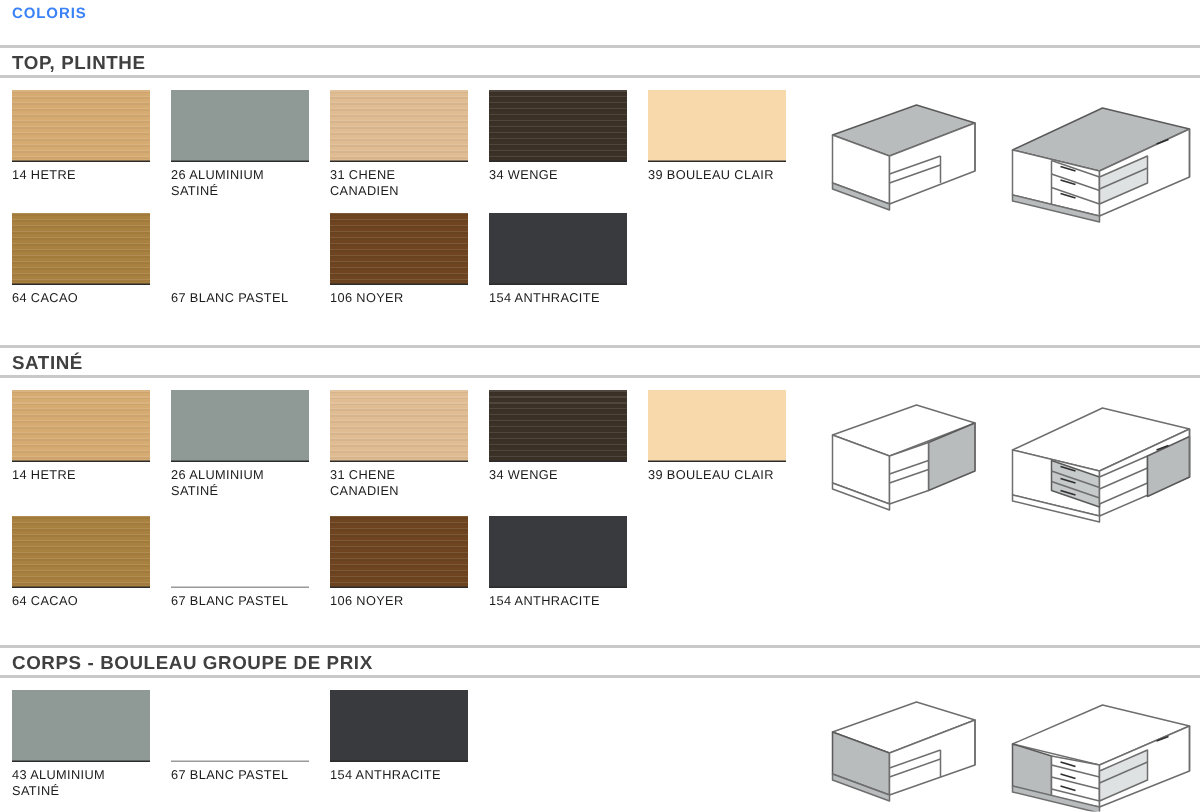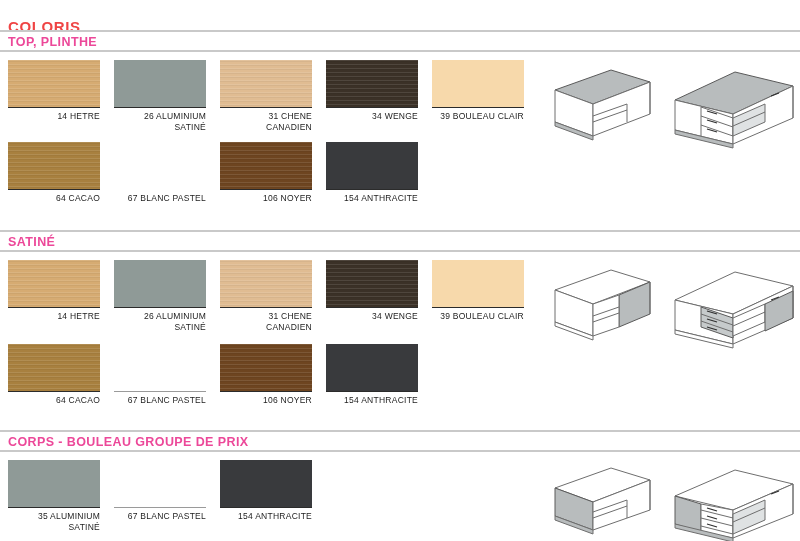--- a/index.html
+++ b/index.html
@@ -13,25 +13,25 @@
     position: relative;
     font-family: "Liberation Sans", "DejaVu Sans", sans-serif;
     color: #000000;
     overflow: hidden;
   }
 
   
   .page-title {
     position: absolute;
     left: 8px;
-    top: 18px;
-    font-size: 15px;
+    top: 4px;
+    font-size: 10px;
     font-weight: bold;
     letter-spacing: 0.6px;
-    color: #ef4444;
+    color: #3b82f6;
   }
 
   
   .section {
     position: absolute;
     left: 0;
     width: 800px;
   }
   .section-header {
     position: relative;
@@ -40,28 +40,27 @@
     border-bottom: 2px solid #c9c9c9;
     box-sizing: border-box;
   }
   .section-header .section-title {
     position: absolute;
     left: 8px;
     top: 3px;
     font-size: 12.5px;
     font-weight: bold;
     letter-spacing: 0.4px;
-    color: #ec4899;
+    color: #404040;
     white-space: nowrap;
   }
 
   
   .swatch-area {
     position: relative;
-    text-align: right;
   }
   .swatch-row {
     position: absolute;
     left: 8px;
     width: 530px;
     height: 78px;
   }
   .swatch-cell {
     position: absolute;
     width: 92px;
@@ -363,21 +362,21 @@
     <div class="section-title">CORPS - BOULEAU GROUPE DE PRIX</div>
   </div>
 
   <div class="swatch-area" style="height:95px;">
 
     <div class="swatch-row" style="top:8px;">
       <div class="swatch-cell" style="left:0px;">
         <div class="swatch-chip bordered" style="background:#8f9a97;">
             <div class="grain none"></div>
           </div>
-        <div class="swatch-label">35 ALUMINIUM
+        <div class="swatch-label">43 ALUMINIUM
 SATINÉ</div>
       </div>
       <div class="swatch-cell" style="left:106px;">
         <div class="swatch-chip" style="background:#ffffff; border-bottom:1px solid #9a9a9a;">
             <div class="grain none"></div>
           </div>
         <div class="swatch-label">67 BLANC PASTEL</div>
       </div>
       <div class="swatch-cell" style="left:212px;">
         <div class="swatch-chip bordered" style="background:#393a3d;">

